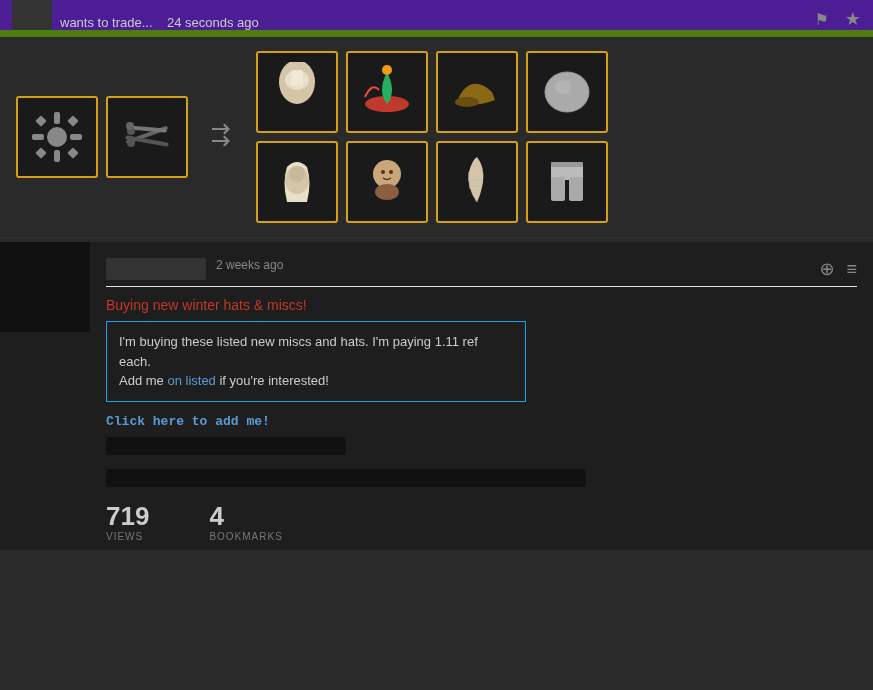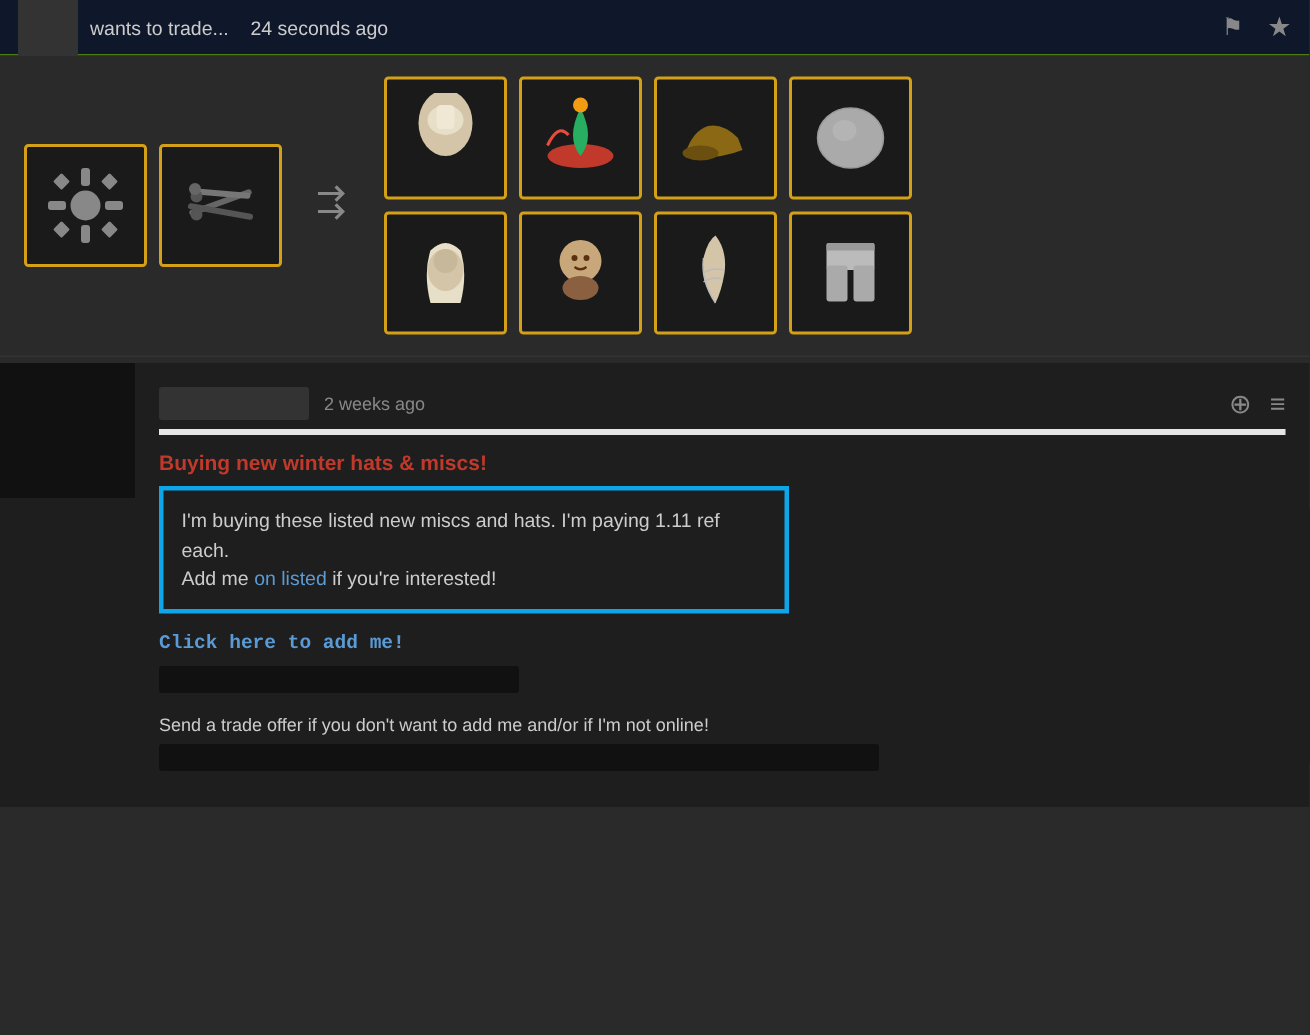--- a/index.html
+++ b/index.html
@@ -7,26 +7,26 @@
       background-color: #2a2a2a;
       font-family: Arial, sans-serif;
       color: #ccc;
       width: 873px;
       min-height: 690px;
       overflow-x: hidden;
     }
 
     
     .top-bar {
-      background-color: #0f172a;
-      display: flex;
-      align-items: center;
+      background-color: #4c1d95;
+      display: flex;
+      align-items: flex-end;
       padding: 0 12px;
       height: 37px;
-      border-bottom: 1px solid #4d7c0f;
+      border-bottom: 7px solid #4d7c0f;
     }
     .top-bar-avatar {
       width: 40px;
       height: 37px;
       background: #333;
       margin-right: 8px;
       flex-shrink: 0;
     }
     .top-bar-text {
       color: #ccc;
@@ -110,23 +110,22 @@
       height: 90px;
       background: #111;
       flex-shrink: 0;
     }
     .post-content {
       flex: 1;
       padding: 8px 16px;
     }
     .post-header {
       display: flex;
-      align-items: center;
       padding: 8px 0 6px 0;
-      border-bottom: 4px solid #e5e5e5;
+      border-bottom: 1px solid #e5e5e5;
     }
     .post-username-box {
       background: #333;
       width: 100px;
       height: 22px;
       margin-right: 10px;
       border-radius: 2px;
     }
     .post-time {
       color: #888;
@@ -135,26 +134,26 @@
     }
     .post-header-actions {
       display: flex;
       gap: 12px;
       align-items: center;
     }
 
     .post-title {
       color: #c0392b;
       font-size: 14px;
-      font-weight: bold;
+      font-weight: normal;
       margin: 10px 0 8px 0;
     }
 
     .post-body-box {
-      border: 3px solid #0ea5e9;
+      border: 1px solid #0ea5e9;
       padding: 10px 12px;
       margin-bottom: 12px;
       max-width: 420px;
       font-size: 13px;
       line-height: 1.5;
       color: #ccc;
     }
     .post-body-box .highlight-blue {
       color: #5b9bd5;
     }
@@ -388,17 +387,26 @@
     <div class="post-body-box">
       <div>I'm buying these listed new miscs and hats. I'm paying 1.11 ref each.</div>
       <div>
         <span>Add me </span><span class="highlight-blue">on listed</span><span> if you're interested!</span>
       </div>
     </div>
 
     <a class="post-add-link" href="#">Click here to add me!</a>
     <div class="link-bar"></div>
 
-    <div class="trade-offer-text">Send a trade offer if you don't want to add me and/or if I'm not online!</div>
     <div class="trade-offer-bar"></div>
 
+    <div class="stats-row">
+      <div class="stat-item">
+        <div class="stat-value">719</div>
+        <div class="stat-label">VIEWS</div>
+      </div>
+      <div class="stat-item">
+        <div class="stat-value">4</div>
+        <div class="stat-label">BOOKMARKS</div>
+      </div>
+    </div>
   </div>
 </div>
 
 </body></html>

